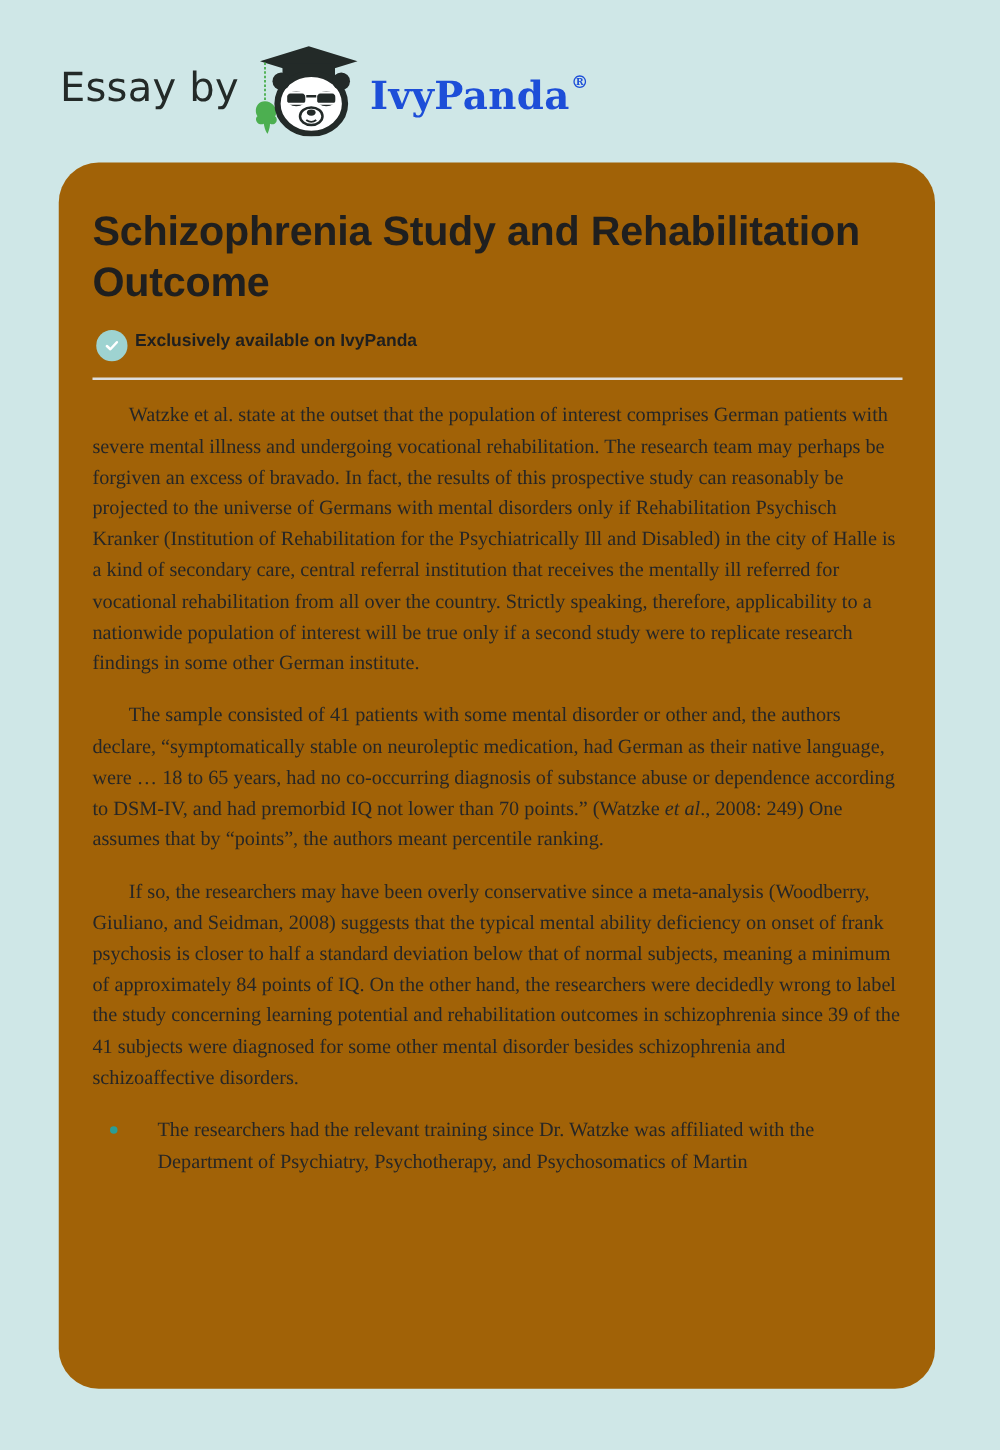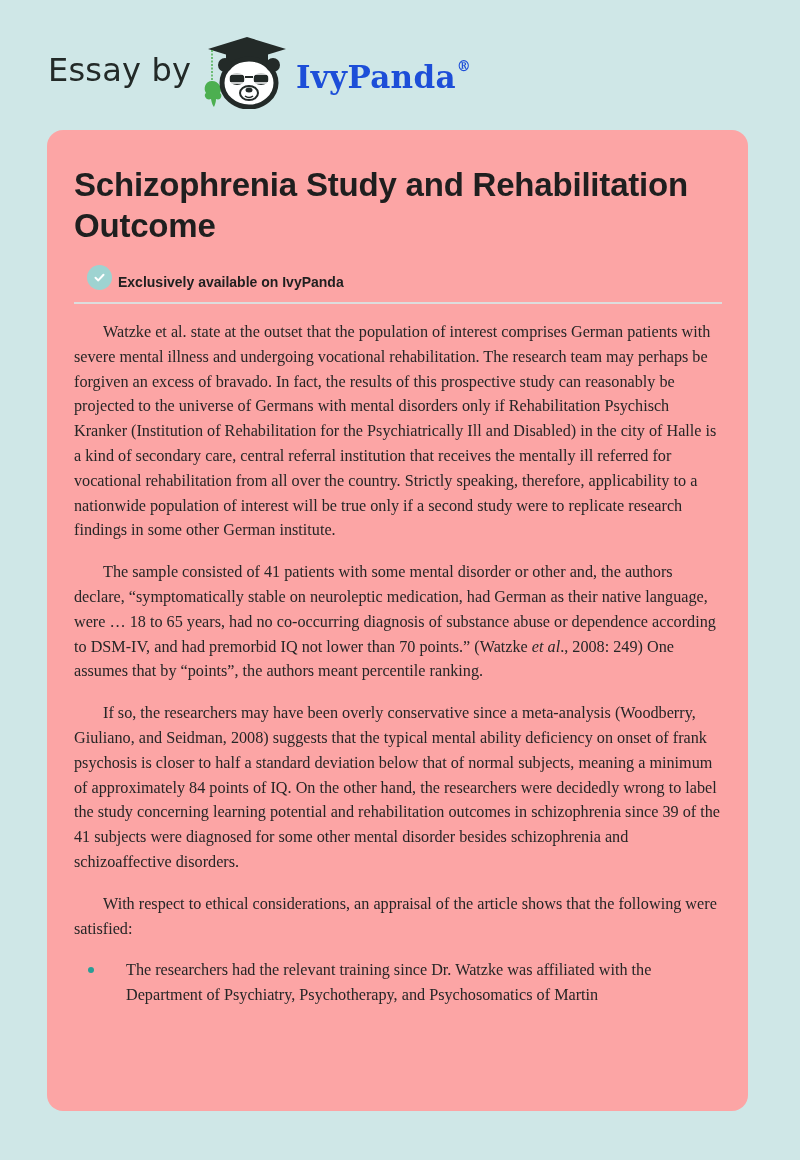--- a/index.html
+++ b/index.html
@@ -53,43 +53,43 @@
       top: -6px;
       margin-left: 1px;
     }
 
     .card {
       position: absolute;
       left: 47px;
       top: 130px;
       width: 701px;
       height: 981px;
-      background: #fca5a5;
-      border-radius: 16px;
+      background: #a16207;
+      border-radius: 32px;
       overflow: hidden;
     }
     .title {
       position: absolute;
       left: 27px;
       top: 34px;
       width: 660px;
       font-family: "Liberation Sans", sans-serif;
       font-weight: bold;
       font-size: 33px;
       line-height: 41px;
       color: #1f1f1f;
       letter-spacing: -0.2px;
     }
     .badge {
       position: absolute;
-      left: 40px;
+      left: 30px;
       top: 134px;
       height: 26px;
       display: flex;
-      align-items: flex-end;
+      align-items: flex-start;
     }
     .badge-icon {
       width: 25px;
       height: 25px;
       border-radius: 50%;
       background: #9ed3d1;
       display: flex;
       align-items: center;
       justify-content: center;
       margin-right: 6px;
@@ -188,21 +188,20 @@
     </span>
     <span class="badge-text">Exclusively available on IvyPanda</span>
   </div>
 
   <div class="divider"></div>
 
   <div class="content">
     <p>Watzke et al. state at the outset that the population of interest comprises German patients with severe mental illness and undergoing vocational rehabilitation. The research team may perhaps be forgiven an excess of bravado. In fact, the results of this prospective study can reasonably be projected to the universe of Germans with mental disorders only if Rehabilitation Psychisch Kranker (Institution of Rehabilitation for the Psychiatrically Ill and Disabled) in the city of Halle is a kind of secondary care, central referral institution that receives the mentally ill referred for vocational rehabilitation from all over the country. Strictly speaking, therefore, applicability to a nationwide population of interest will be true only if a second study were to replicate research findings in some other German institute.</p>
     <p><span>The sample consisted of 41 patients with some mental disorder or other and, the authors declare, “symptomatically stable on neuroleptic medication, had German as their native language, were … 18 to 65 years, had no co-occurring diagnosis of substance abuse or dependence according to DSM-IV, and had premorbid IQ not lower than 70 points.” (Watzke </span><em>et al</em><span>., 2008: 249) One assumes that by “points”, the authors meant percentile ranking.</span></p>
     <p>If so, the researchers may have been overly conservative since a meta-analysis (Woodberry, Giuliano, and Seidman, 2008) suggests that the typical mental ability deficiency on onset of frank psychosis is closer to half a standard deviation below that of normal subjects, meaning a minimum of approximately 84 points of IQ. On the other hand, the researchers were decidedly wrong to label the study concerning learning potential and rehabilitation outcomes in schizophrenia since 39 of the 41 subjects were diagnosed for some other mental disorder besides schizophrenia and schizoaffective disorders.</p>
-    <p>With respect to ethical considerations, an appraisal of the article shows that the following were satisfied:</p>
     <ul>
       <li>
         <span class="bullet"></span>
         <span>The researchers had the relevant training since Dr. Watzke was affiliated with the Department of Psychiatry, Psychotherapy, and Psychosomatics of Martin</span>
       </li>
     </ul>
   </div>
 </div>
 
 </body></html>

